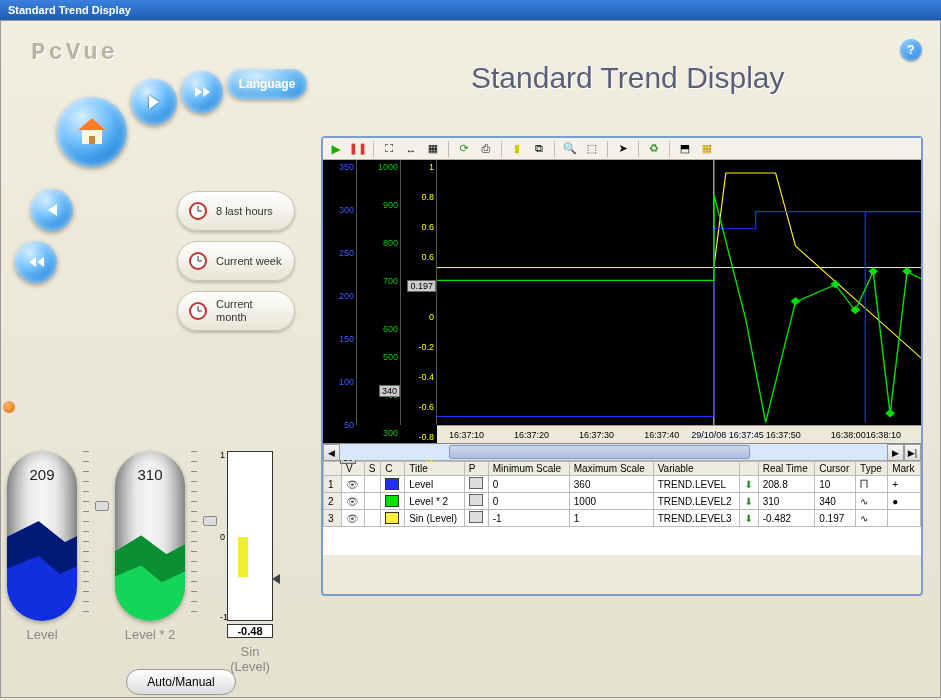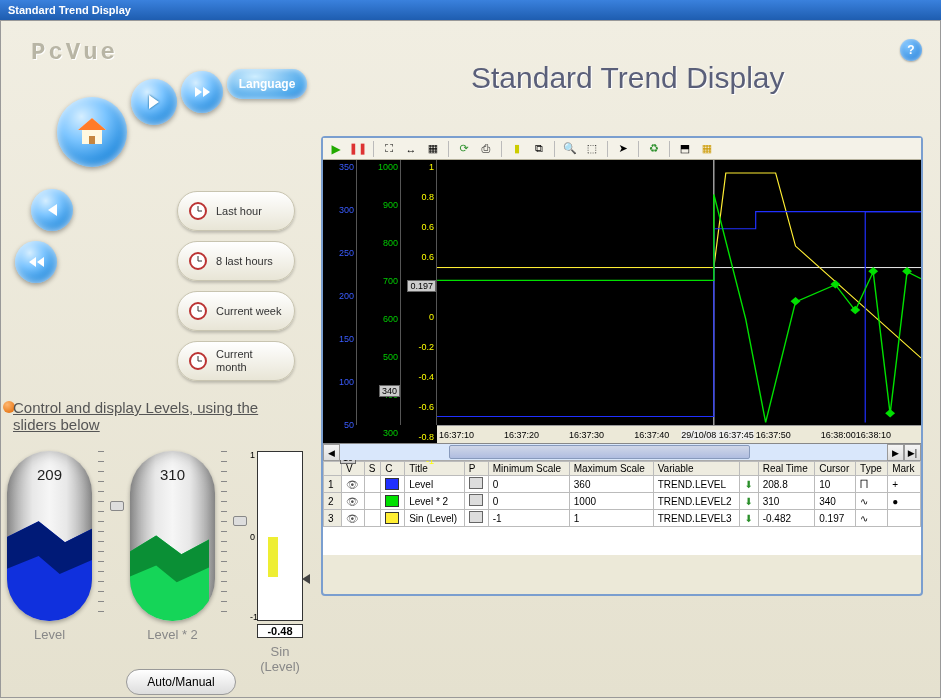--- a/index.html
+++ b/index.html
@@ -110,21 +110,21 @@
 }
 .bullet-dot {
   position:absolute; top:380px; left:2px;
   width:12px;height:12px;border-radius:50%;
   background:radial-gradient(circle at 35% 30%,#ffb770,#e06600);
 }
 
 
 .tanks-wrap{position:absolute; top:430px; left:6px; display:flex; align-items:flex-start; gap:6px;}
 .tank{
-  width:85px;height:170px;border-radius:42px;
+  width:70px;height:170px;border-radius:42px;
   background:linear-gradient(90deg,#9c9c9c,#e8e8e8 30%,#f6f6f6 50%,#e8e8e8 70%,#9c9c9c);
   box-shadow: inset 0 0 15px rgba(0,0,0,.3), 0 2px 4px rgba(0,0,0,.3);
   position:relative; overflow:hidden;padding-left:32px;
 }
 .tank-fill{position:absolute;left:0;right:0;bottom:0;}
 .tank-val{position:absolute;top:15px;left:0;right:0;text-align:center;color:#222;font-size:15px;}
 .tank-label{ text-align:center;color:#888; font-size:13px; margin-top:6px;}
 .vscale{width:6px;height:170px;background:repeating-linear-gradient(to bottom,#888,#888 1px,transparent 1px,transparent 10px);}
 .slider-knob{width:14px;height:10px;background:#ddd;border:1px solid #888;border-radius:2px;position:relative;margin-top:50px;}
 
@@ -234,28 +234,20 @@
     <span>Language</span>
   </div>
 
   <div class="time-btns">
     <div class="time-btn">
       <svg class="clock-ic" viewBox="0 0 20 20">
           <circle cx="10" cy="10" r="8" fill="#fff" stroke="#b33" stroke-width="2"></circle>
           <line x1="10" y1="10" x2="10" y2="5" stroke="#333"></line>
           <line x1="10" y1="10" x2="14" y2="10" stroke="#333"></line>
         </svg>
-      <span>Last hour</span>
-    </div>
-    <div class="time-btn">
-      <svg class="clock-ic" viewBox="0 0 20 20">
-          <circle cx="10" cy="10" r="8" fill="#fff" stroke="#b33" stroke-width="2"></circle>
-          <line x1="10" y1="10" x2="10" y2="5" stroke="#333"></line>
-          <line x1="10" y1="10" x2="14" y2="10" stroke="#333"></line>
-        </svg>
       <span>8 last hours</span>
     </div>
     <div class="time-btn">
       <svg class="clock-ic" viewBox="0 0 20 20">
           <circle cx="10" cy="10" r="8" fill="#fff" stroke="#b33" stroke-width="2"></circle>
           <line x1="10" y1="10" x2="10" y2="5" stroke="#333"></line>
           <line x1="10" y1="10" x2="14" y2="10" stroke="#333"></line>
         </svg>
       <span>Current week</span>
     </div>
@@ -263,21 +255,20 @@
       <svg class="clock-ic" viewBox="0 0 20 20">
           <circle cx="10" cy="10" r="8" fill="#fff" stroke="#b33" stroke-width="2"></circle>
           <line x1="10" y1="10" x2="10" y2="5" stroke="#333"></line>
           <line x1="10" y1="10" x2="14" y2="10" stroke="#333"></line>
         </svg>
       <span>Current month</span>
     </div>
   </div>
 
   <span class="bullet-dot"></span>
-  <div class="control-heading">Control and display Levels, using the sliders below</div>
 
   <div class="tanks-wrap">
     <div>
       <div class="tank">
         <div class="tank-val">209</div>
         <svg class="tank-fill" style="height:62%" viewBox="0 0 85 100" preserveAspectRatio="none">
           <polygon points="0,20 30,5 55,25 85,10 85,100 0,100" fill="#1030dd"></polygon>
           <polygon points="0,20 30,5 55,25 85,10 85,40 50,55 30,38 0,50" fill="#001a77"></polygon>
         </svg>
       </div>
@@ -382,21 +373,21 @@
         <span class="ax-tick" style="top:174px">150</span>
           <span class="ax-tick" style="top:217px">100</span>
         <span class="ax-tick" style="top:260px">50</span>
         <div class="cursor-box" style="top:292px;right:0">10</div>
       </div>
       <div class="axis-col ax2">
         <span class="ax-tick" style="top:2px">1000</span>
           <span class="ax-tick" style="top:40px">900</span>
         <span class="ax-tick" style="top:78px">800</span>
           <span class="ax-tick" style="top:116px">700</span>
-        <span class="ax-tick" style="top:154px">600</span>
+        <span class="ax-tick" style="top:164px">600</span>
           <span class="ax-tick" style="top:192px">500</span>
         <span class="ax-tick" style="top:230px">400</span>
           <span class="ax-tick" style="top:268px">300</span>
         <div class="cursor-box" style="top:225px;right:0">340</div>
       </div>
       <div class="axis-col ax3">
         <span class="ax-tick" style="top:2px">1</span>
           <span class="ax-tick" style="top:32px">0.8</span>
         <span class="ax-tick" style="top:62px">0.6</span>
           <span class="ax-tick" style="top:92px">0.6</span>
@@ -425,21 +416,21 @@
             <rect x="356" y="161" width="7" height="7" transform="rotate(45 360 165)"></rect>
             <rect x="396" y="141" width="7" height="7" transform="rotate(45 400 145)"></rect>
             <rect x="416" y="171" width="7" height="7" transform="rotate(45 420 175)"></rect>
             <rect x="434" y="126" width="7" height="7" transform="rotate(45 438 130)"></rect>
             <rect x="451" y="291" width="7" height="7" transform="rotate(45 455 295)"></rect>
             <rect x="468" y="126" width="7" height="7" transform="rotate(45 472 130)"></rect>
           </g>
         </svg>
       </div>
       <div class="xaxis">
-        <span style="margin-left:2px">16:37:10</span>
+        <span style="margin-left:12px">16:37:10</span>
         <span style="margin-left:30px">16:37:20</span>
         <span style="margin-left:30px">16:37:30</span>
         <span style="margin-left:30px">16:37:40</span>
         <span style="margin-left:12px;background:#eee">29/10/08 16:37:45</span>
         <span style="margin-left:2px">16:37:50</span>
         <span style="margin-left:30px">16:38:00</span>
         <span style="">16:38:10</span>
       </div>
     </div>
 

